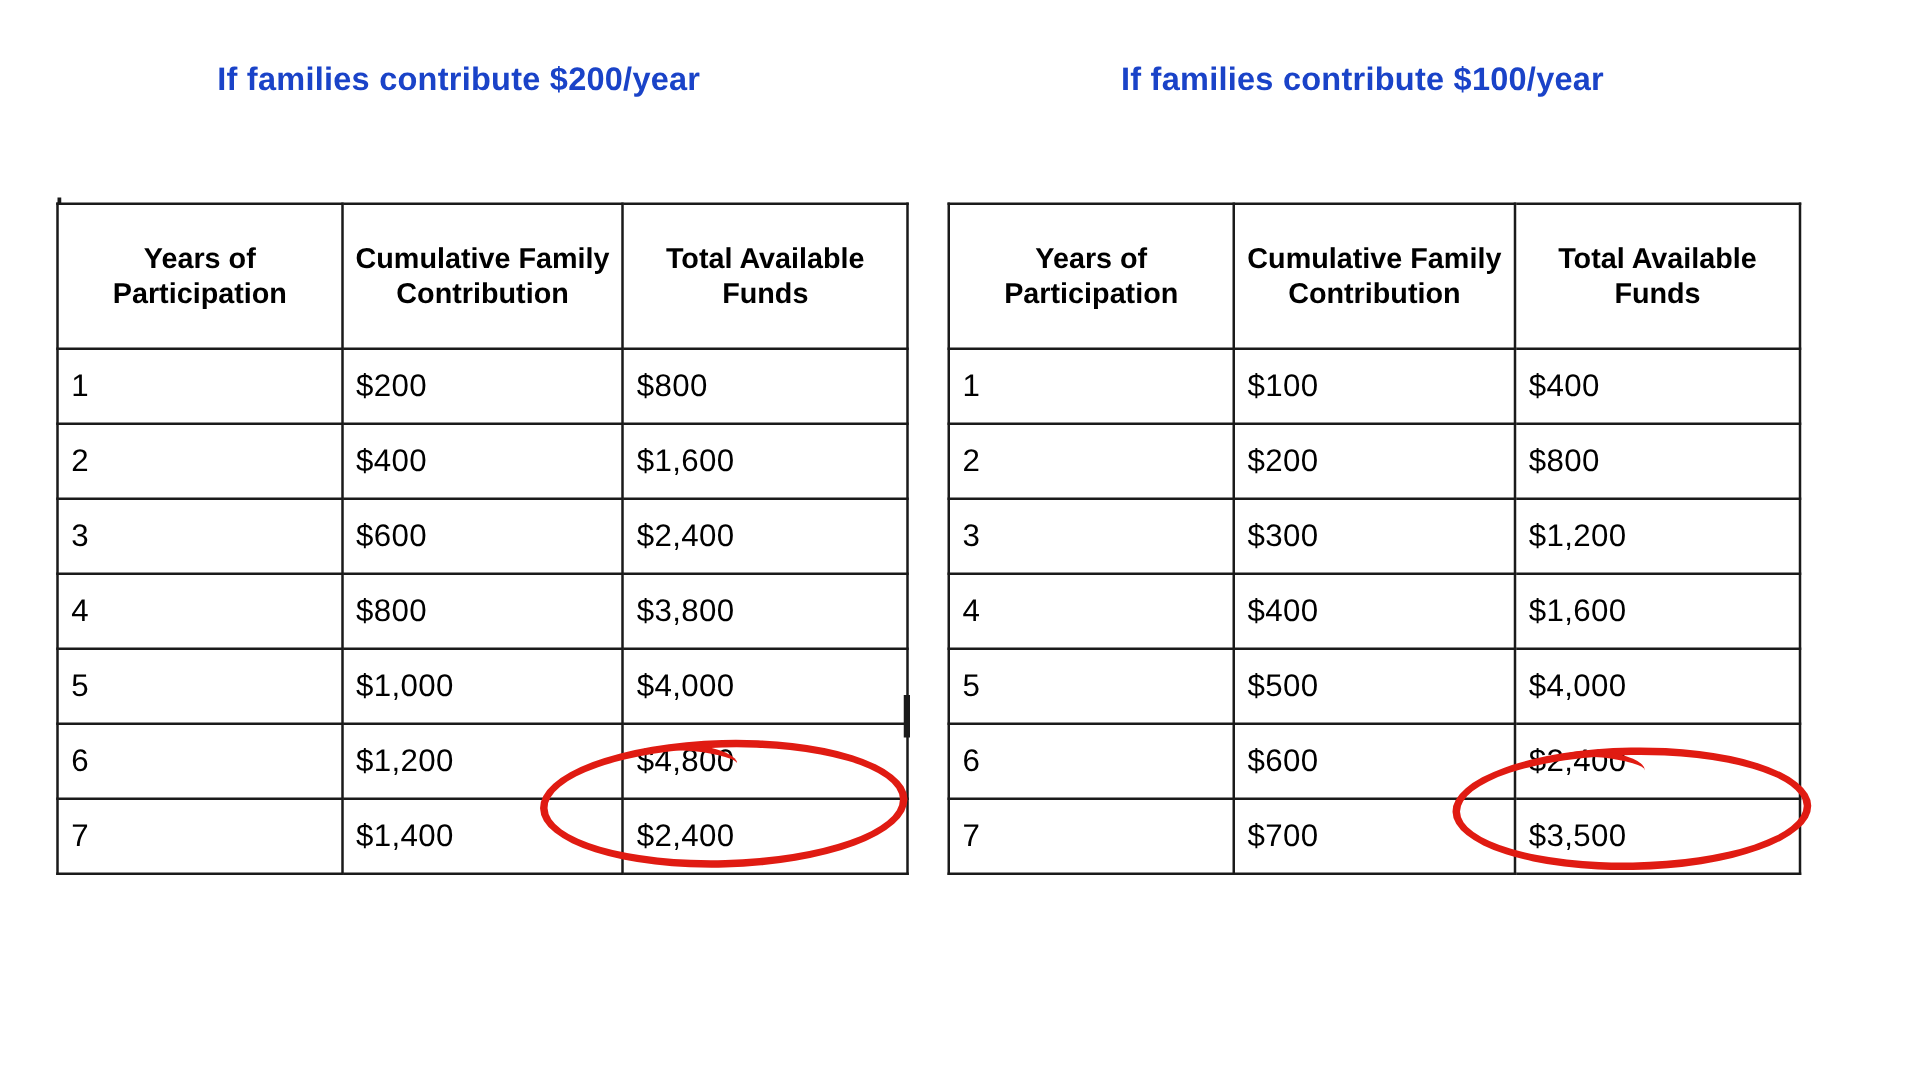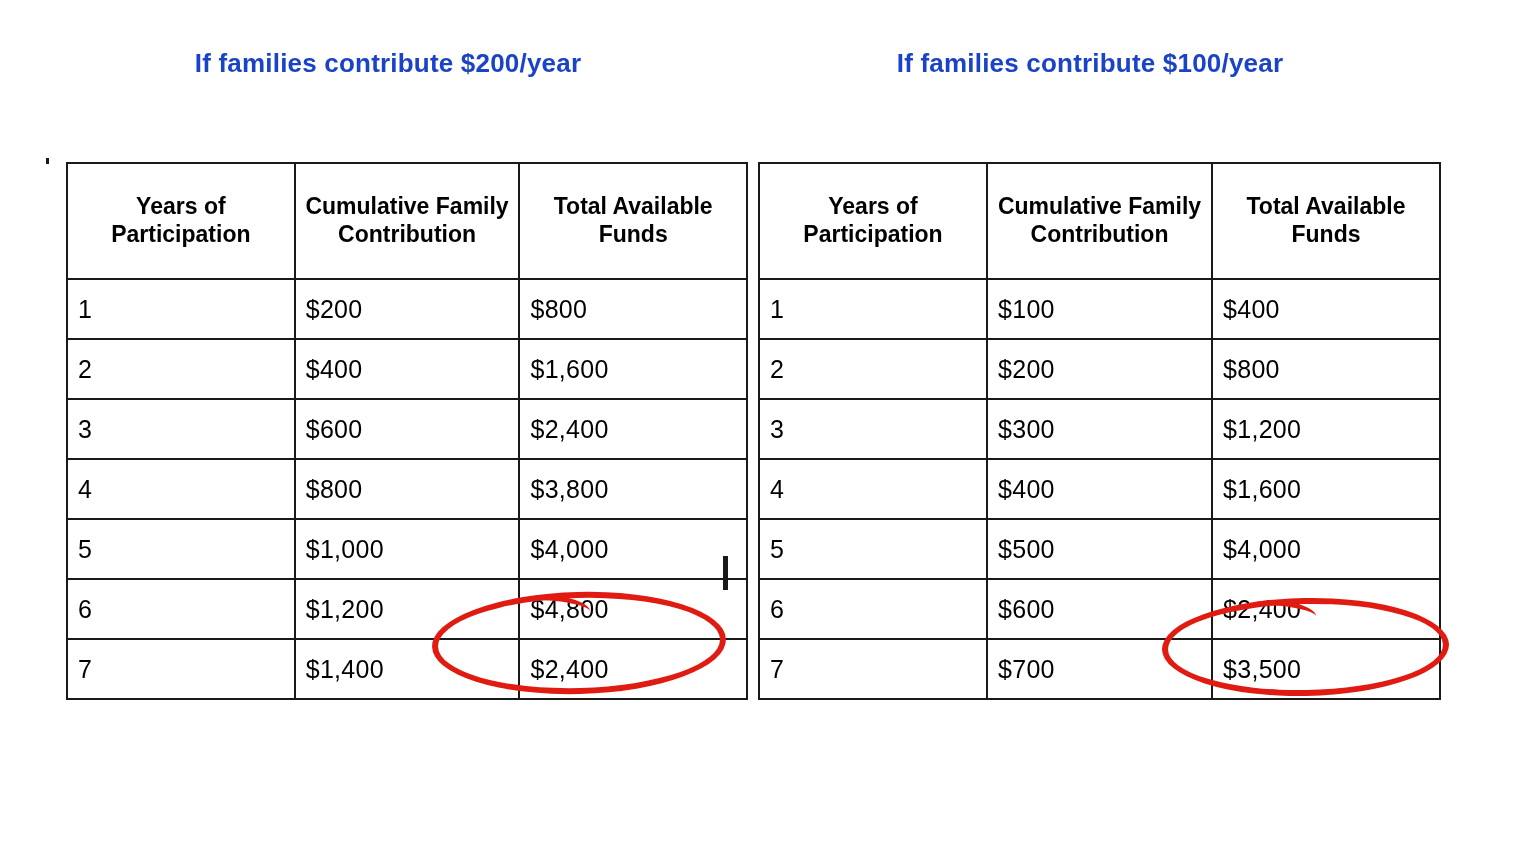--- a/index.html
+++ b/index.html
@@ -17,21 +17,21 @@
   .slide {
     position: absolute;
     inset: 0;
   }
   .panel {
     position: absolute;
     top: 0;
     width: 720px;
     height: 857px;
   }
-  .panel-left { left: 28px; }
+  .panel-left { left: 7px; }
   .panel-right { left: 730px; padding-left: 44px; }
 
   .panel-title {
     position: absolute;
     top: 48px;
     left: 0;
     width: 720px;
     text-align: center;
     color: #1a43c8;
     font-size: 26px;

